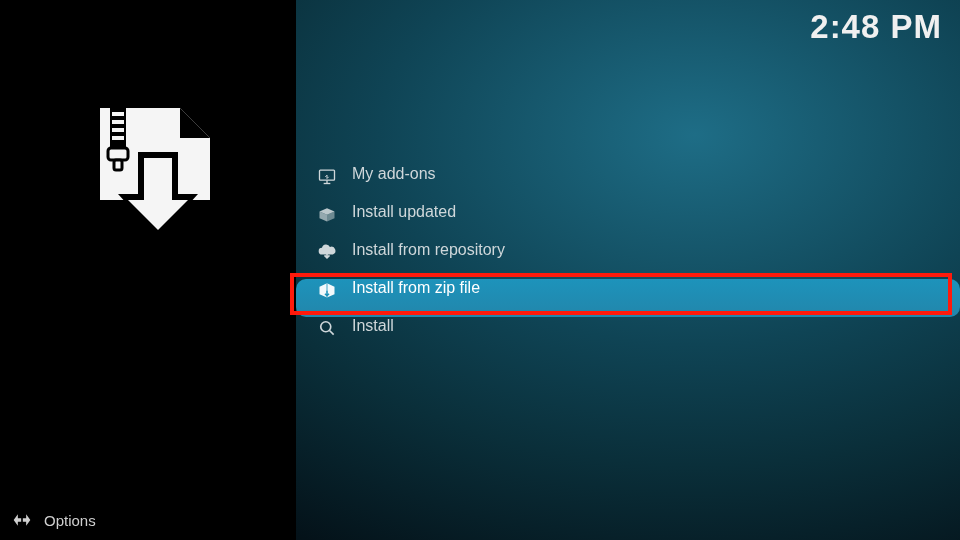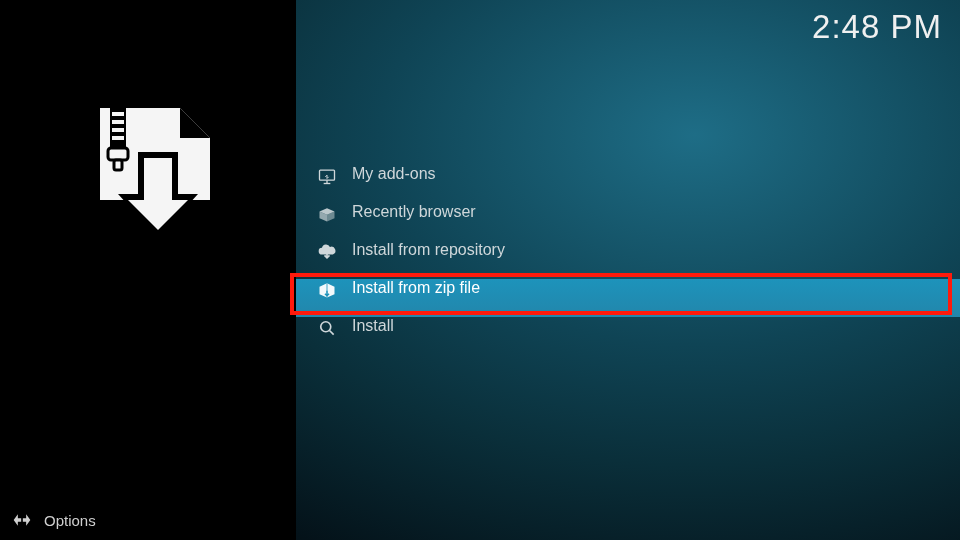--- a/index.html
+++ b/index.html
@@ -32,21 +32,21 @@
   color: #e8e8e8;
   letter-spacing: 0.3px;
 }
 .sortline {
   font-size: 13px;
   color: #b8b8b8;
   margin-top: 2px;
 }
 .clock {
   font-size: 33px;
-  font-weight: 400;
+  font-weight: 700;
   color: #f0f0f0;
   letter-spacing: 1px;
 }
 .sidebar {
   position: absolute;
   left: 0;
   top: 0;
   width: 296px;
   height: 540px;
   background: #000;
@@ -69,20 +69,21 @@
   align-items: flex-start;
   height: 38px;
   padding-left: 20px;
   font-size: 16px;
   color: #cfd7da;
   position: relative;
 }
 .menu-item.selected {
   background: linear-gradient(to bottom, #1d93bb 0%, #2286ab 100%);
   color: #fff;
+  border-radius: 10px;
 }
 .highlight-box {
   position: absolute;
   left: 290px;
   top: 273px;
   width: 662px;
   height: 42px;
   border: 4px solid #ff1a0c;
   pointer-events: none;
   z-index: 50;
@@ -162,21 +163,21 @@
   </div>
 
   <div class="menu-item">
     <span class="menu-icon">
       <svg viewBox="0 0 24 24" fill="#cfd7da">
         <path d="M3 9 L12 5 L21 9 L12 13 Z" opacity="0.9"></path>
         <path d="M3 9 L3 17 L12 21 L12 13 Z" opacity="0.7"></path>
         <path d="M21 9 L21 17 L12 21 L12 13 Z" opacity="0.5"></path>
       </svg>
     </span>
-    <span>Recently browser</span>
+    <span>Install updated</span>
   </div>
 
   <div class="menu-item">
     <span class="menu-icon">
       <svg viewBox="0 0 24 24" fill="#cfd7da">
         <path d="M6 15 a4 4 0 0 1 0-8 a5 5 0 0 1 9.5-1 A4 4 0 0 1 19 15 Z"></path>
         <path d="M12 11 L12 19 M9 16 L12 19 L15 16" stroke="#cfd7da" stroke-width="2" fill="none"></path>
       </svg>
     </span>
     <span>Install from repository</span>

